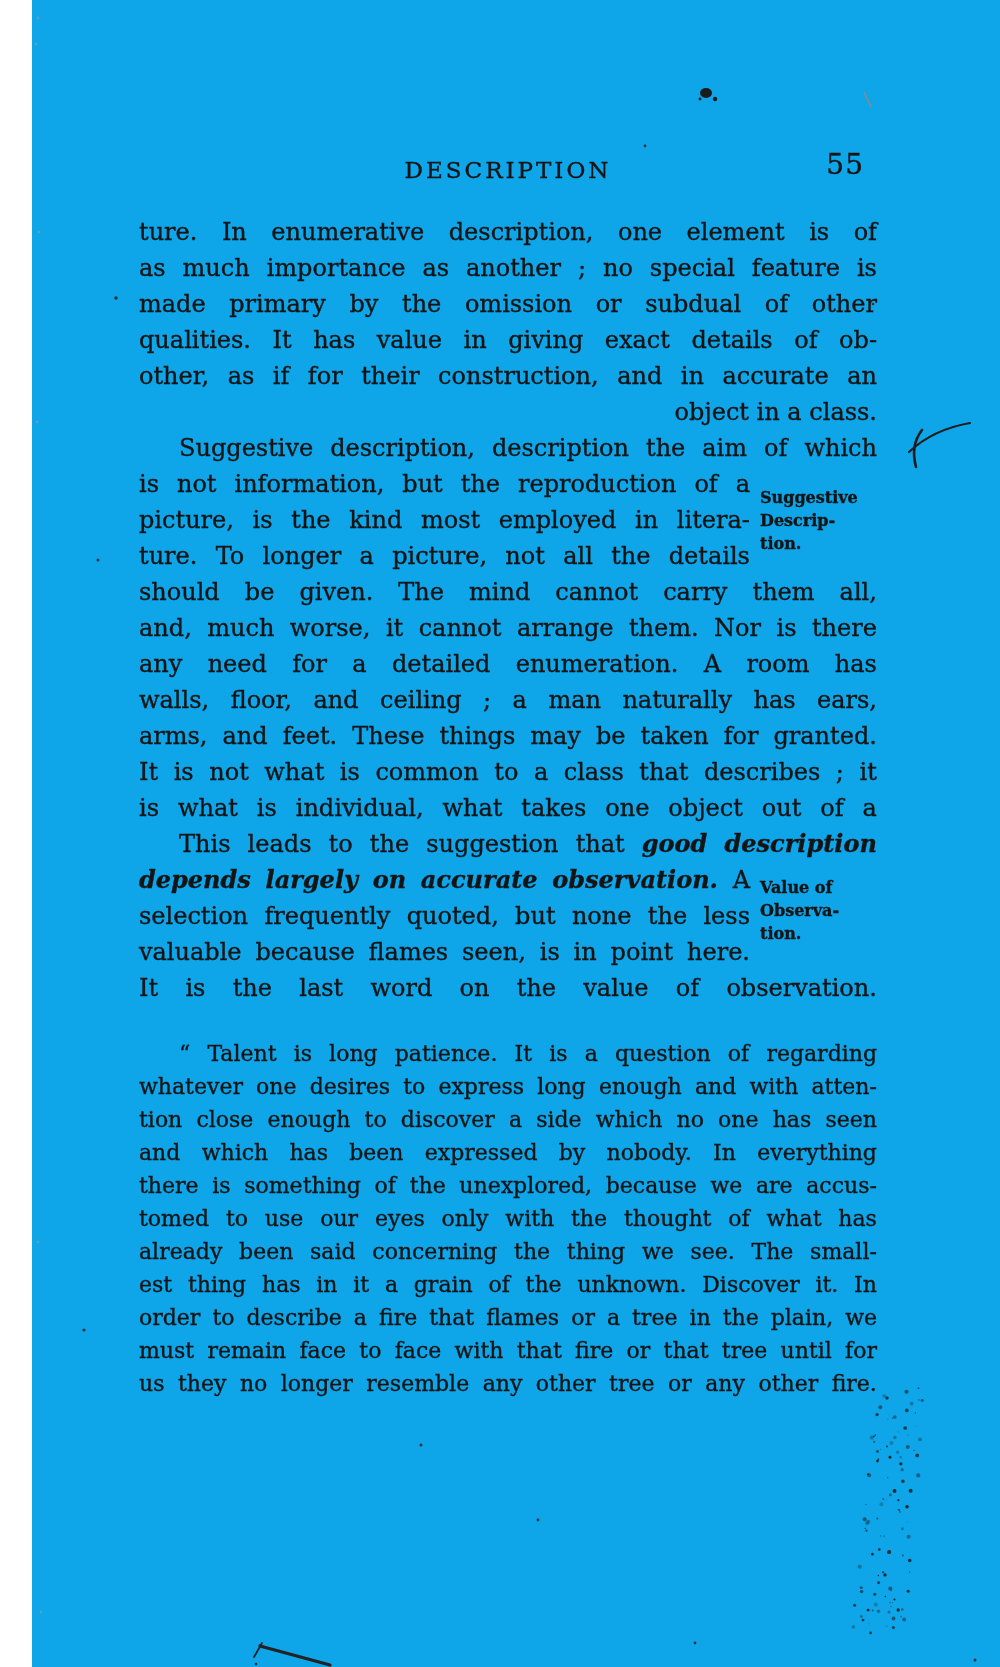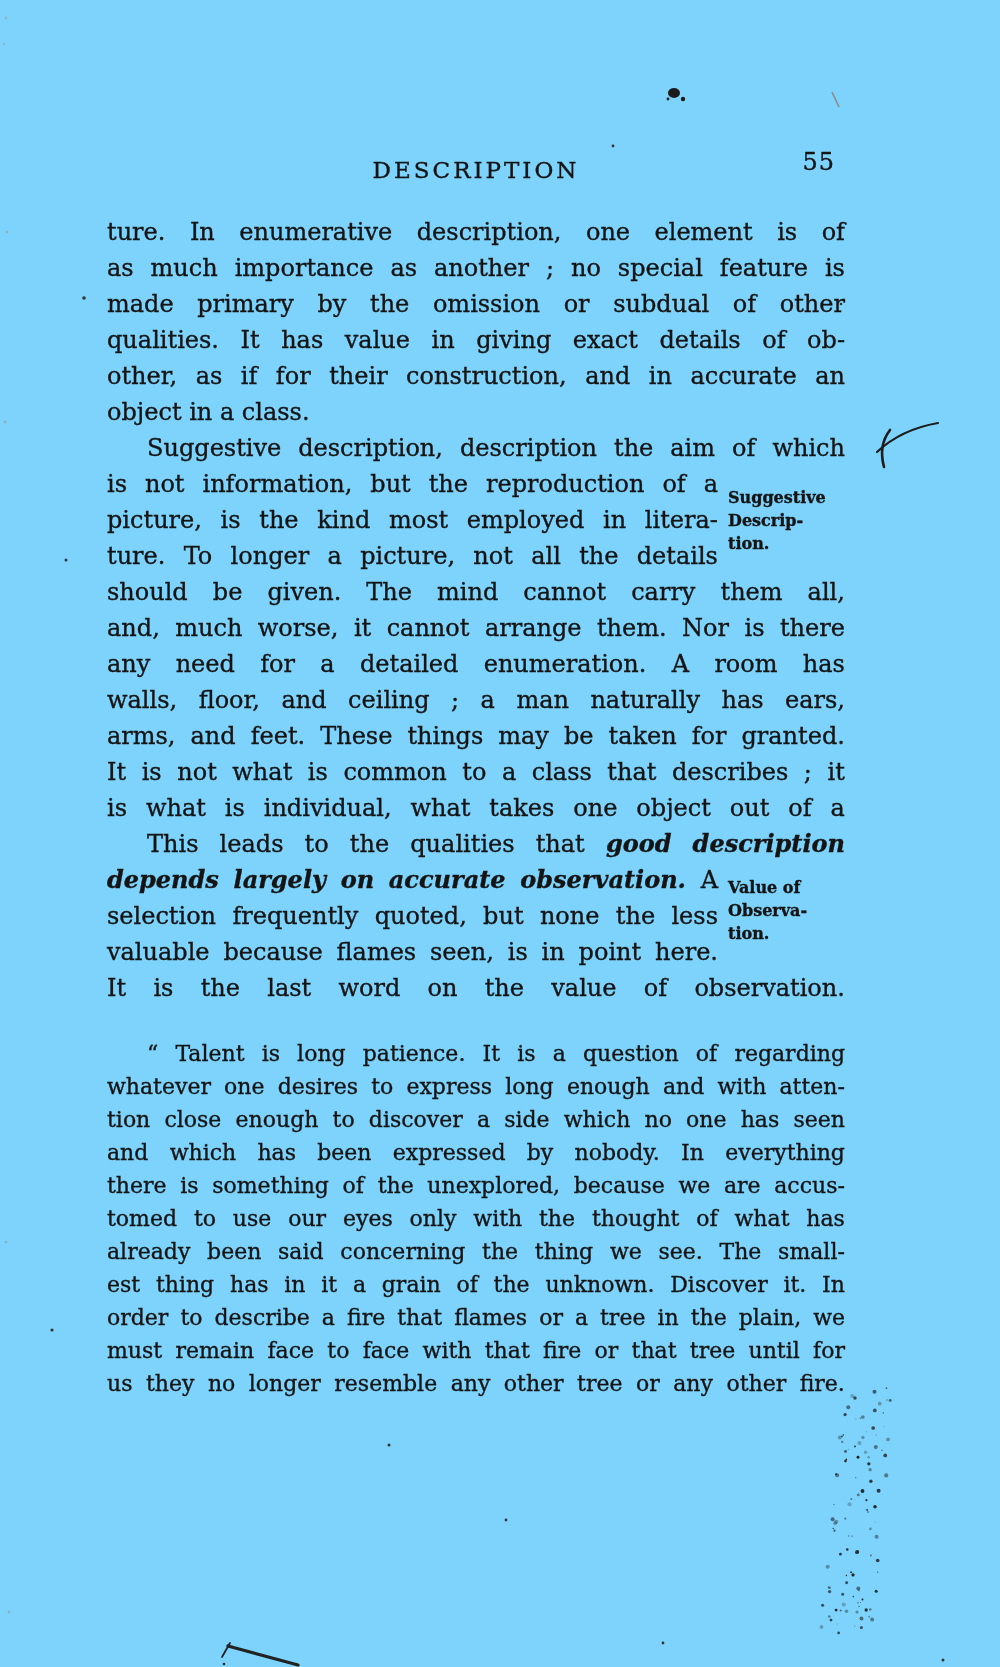--- a/index.html
+++ b/index.html
@@ -3,42 +3,42 @@
 <meta charset="utf-8">
 <style>
   html,body{margin:0;padding:0;}
   body{
     width:1000px;height:1667px;position:relative;
     background:#ffffff;
     font-family:"DejaVu Serif", serif;
     color:#141414;
     overflow:hidden;
   }
-  .page{position:absolute;inset:0;background:#7dd3fc;}
+  .page{position:absolute;inset:0;background:#0ea5e9;margin-left:32px;}
   
   .inky{-webkit-text-stroke:0.35px currentColor;}
 
   .header-title{
     position:absolute;top:157px;left:107px;width:738px;
     text-align:center;font-size:23px;letter-spacing:3px;
     font-weight:normal;
   }
   .page-number{
-    position:absolute;top:148px;right:165px;
-    font-size:24px;letter-spacing:1px;
+    position:absolute;top:148px;right:136px;
+    font-size:28px;letter-spacing:1px;
   }
 
   .text-block{
     position:absolute;left:107px;top:214px;width:738px;
     font-size:24px;
   }
   .para{position:relative;}
   .line{
     display:flex;justify-content:space-between;
-    line-height:36px;height:36px;white-space:nowrap;
+    line-height:36px;height:36px;white-space:nowrap;text-align:right;
   }
   .line.short{width:611px;}
   .line.indent{padding-left:40px;}
   .line.end{display:block;justify-content:flex-start;}
   .quote{margin-top:31px;}
   .quote .line{line-height:33px;height:33px;font-size:22px;}
   .it{font-style:italic;font-weight:bold;}
 
   .sidenote{
     position:absolute;left:621px;width:120px;
@@ -250,21 +250,21 @@
           <div>Descrip-</div>
           <div>tion.</div>
         </div>
       </div>
       <div class="para ">
         <div class="line indent">
           <span>This</span>
           <span>leads</span>
           <span>to</span>
           <span>the</span>
-          <span>qualities</span>
+          <span>suggestion</span>
           <span>that</span>
           <span class="it">good</span>
           <span class="it">description</span>
         </div>
         <div class="line short">
           <span class="it">depends</span>
           <span class="it">largely</span>
           <span class="it">on</span>
           <span class="it">accurate</span>
           <span class="it">observation.</span>

